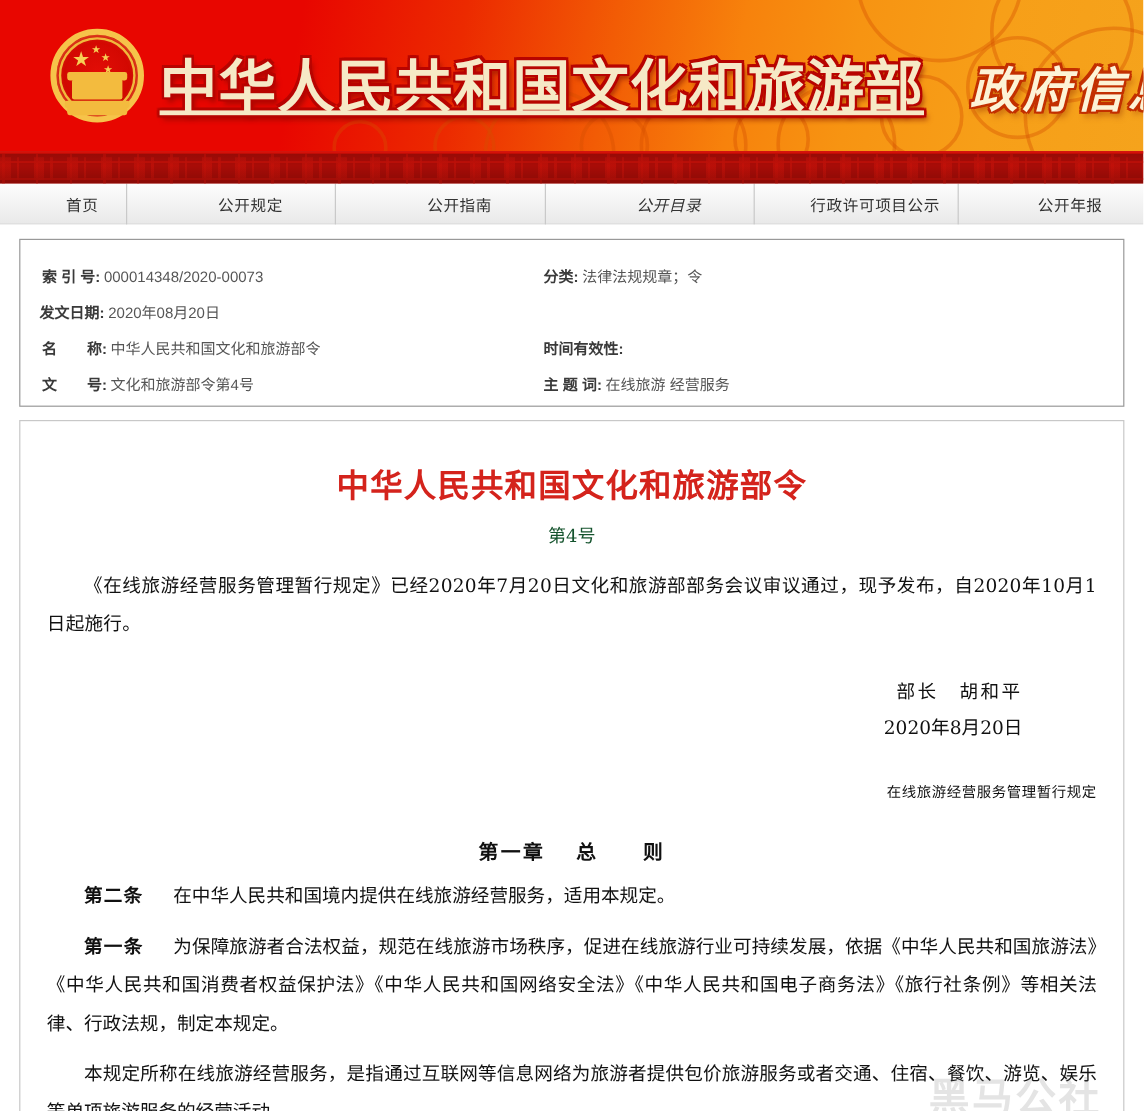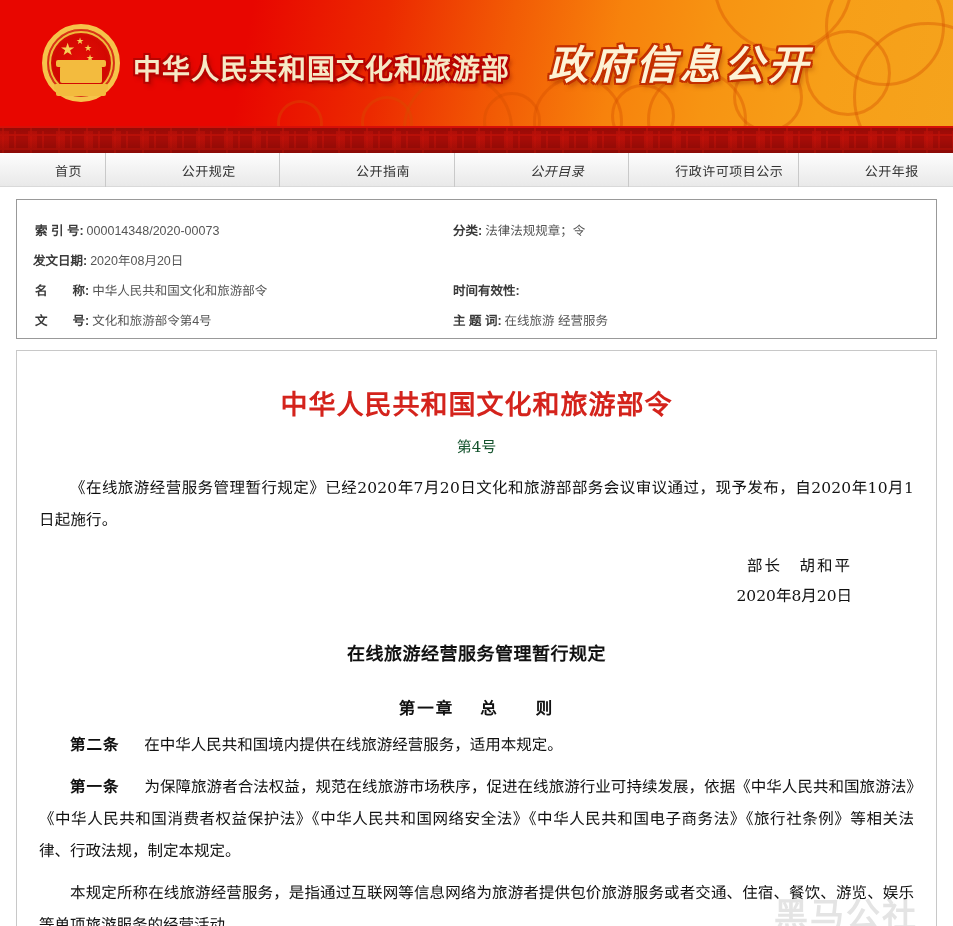--- a/index.html
+++ b/index.html
@@ -121,30 +121,31 @@
   .banner-titles {
     position: absolute;
     left: 133px; top: 33px;
     display: flex;
     align-items: baseline;
     gap: 38px;
     white-space: nowrap;
   }
   .banner-title-main {
     font-family: "DejaVu Sans", "Liberation Sans", sans-serif;
-    font-size: 28px;
+    font-size: 48px;
     font-weight: bold;
     letter-spacing: 1px;
     color: #f6e9c6;
     text-shadow:
        2px 0 0 #b80400, -2px 0 0 #b80400,
        0 2px 0 #b80400, 0 -2px 0 #b80400,
        2px 2px 0 #b80400, -2px 2px 0 #b80400,
        2px -2px 0 #b80400, -2px -2px 0 #b80400,
        3px 4px 4px rgba(120,10,0,.55);
+    text-decoration: underline;
   }
   .banner-title-sub {
     font-family: "DejaVu Serif", "Liberation Serif", serif;
     font-size: 40px;
     font-weight: bold;
     font-style: italic;
     letter-spacing: 4px;
     color: #fdf3d6;
     text-shadow:
        2px 0 0 #c33000, -2px 0 0 #c33000,
@@ -271,35 +272,35 @@
     margin-top: 16px;
     font-family: "DejaVu Serif", "Liberation Serif", serif;
     font-size: 15.5px;
     line-height: 32px;
     color: #111111;
     text-align: justify;
     text-indent: 2em;
     letter-spacing: .2px;
   }
   .doc-sign {
-    margin-top: 15px;
+    margin-top: 26px;
     text-align: right;
     font-family: "DejaVu Serif", "Liberation Serif", serif;
     font-size: 15.5px;
     line-height: 30px;
     color: #111111;
     padding-right: 62px;
   }
   .doc-sign .name-spaced { letter-spacing: 2px; }
   .doc-subtitle {
     margin-top: 28px;
-    text-align: center;
-    font-family: "DejaVu Serif", "Liberation Serif", serif;
-    font-size: 18px;
-    font-weight: bold;
+    text-align: right;
+    font-family: "DejaVu Serif", "Liberation Serif", serif;
+    font-size: 12px;
+    font-weight: normal;
     color: #111111;
     letter-spacing: .5px;
   }
   .doc-chapter {
     margin-top: 30px;
     text-align: center;
     font-family: "DejaVu Serif", "Liberation Serif", serif;
     font-size: 16.5px;
     font-weight: bold;
     color: #111111;

